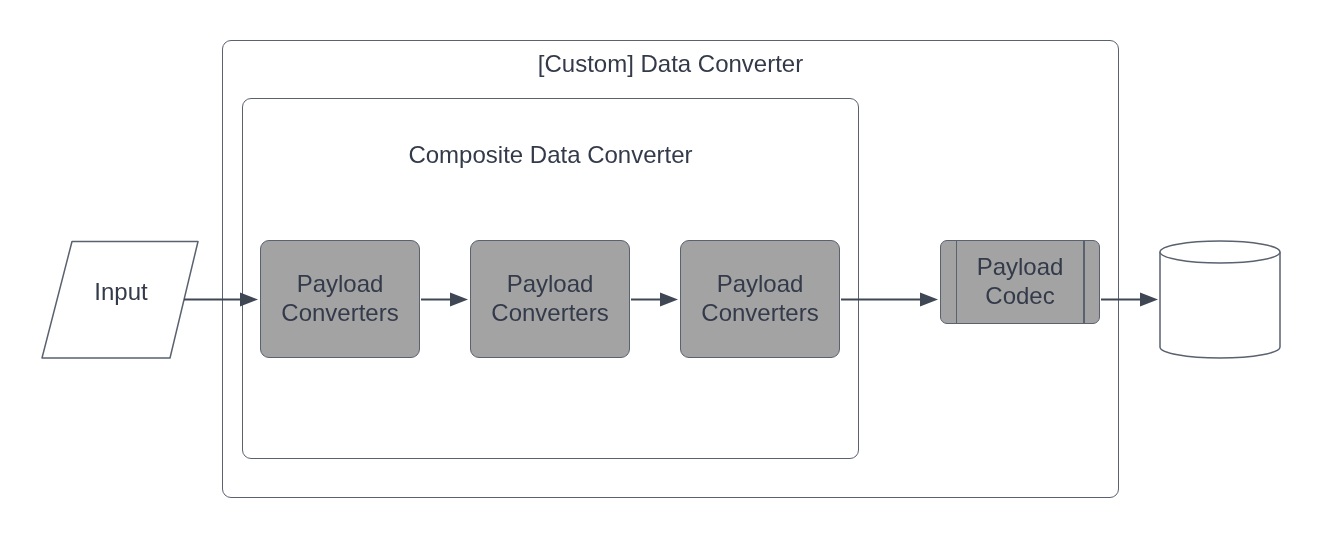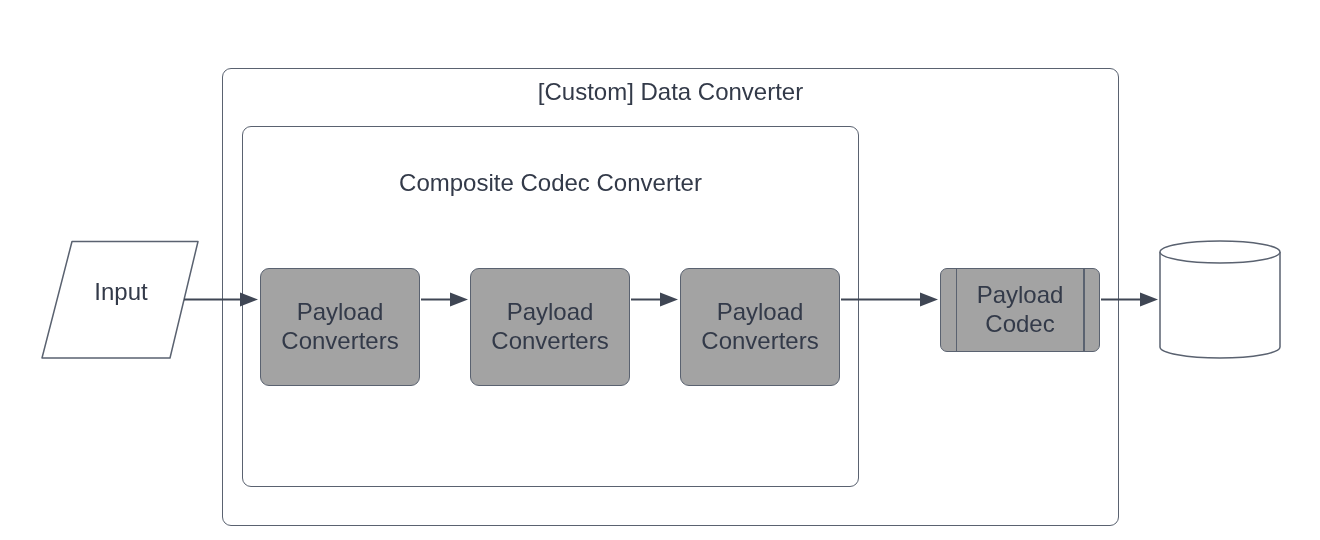--- a/index.html
+++ b/index.html
@@ -29,21 +29,20 @@
   }
   .node-shape { fill: #ffffff; stroke: var(--shape-stroke); stroke-width: 1.5; }
   .arrow-line { stroke: var(--arrow); stroke-width: 2; fill: none; }
   .arrowhead { fill: var(--arrow); stroke: none; }
   .box {
     position: absolute;
     box-sizing: border-box;
     border: 1.5px solid var(--shape-stroke);
     border-radius: 9px;
     z-index: 2;
-    margin-top: 28px;
   }
   .container-box { background: transparent; }
   .node-box {
     background: #a3a3a3;
     display: flex;
     align-items: center;
     justify-content: center;
     text-align: center;
   }
   .container-title { display: block; width: 100%; text-align: center; }
@@ -105,21 +104,21 @@
       <line class="arrow-line" x1="1101" y1="299.5" x2="1142" y2="299.5"></line>
       <polygon class="arrowhead" points="1140,292.5 1158,299.5 1140,306.5"></polygon>
     </g>
   </svg>
 
   <div class="box container-box" style="left:222px; top:40px; width:897px; height:458px;">
     <span class="container-title outer-title-pad">[Custom] Data Converter</span>
   </div>
 
   <div class="box container-box" style="left:242px; top:98px; width:617px; height:361px;">
-    <span class="container-title inner-title-pad">Composite Codec Converter</span>
+    <span class="container-title inner-title-pad">Composite Data Converter</span>
   </div>
 
   <div class="box node-box" style="left:260px; top:240px; width:160px; height:118px;">
     <span>Payload Converters</span>
   </div>
 
   <div class="box node-box" style="left:470px; top:240px; width:160px; height:118px;">
     <span>Payload Converters</span>
   </div>
 

